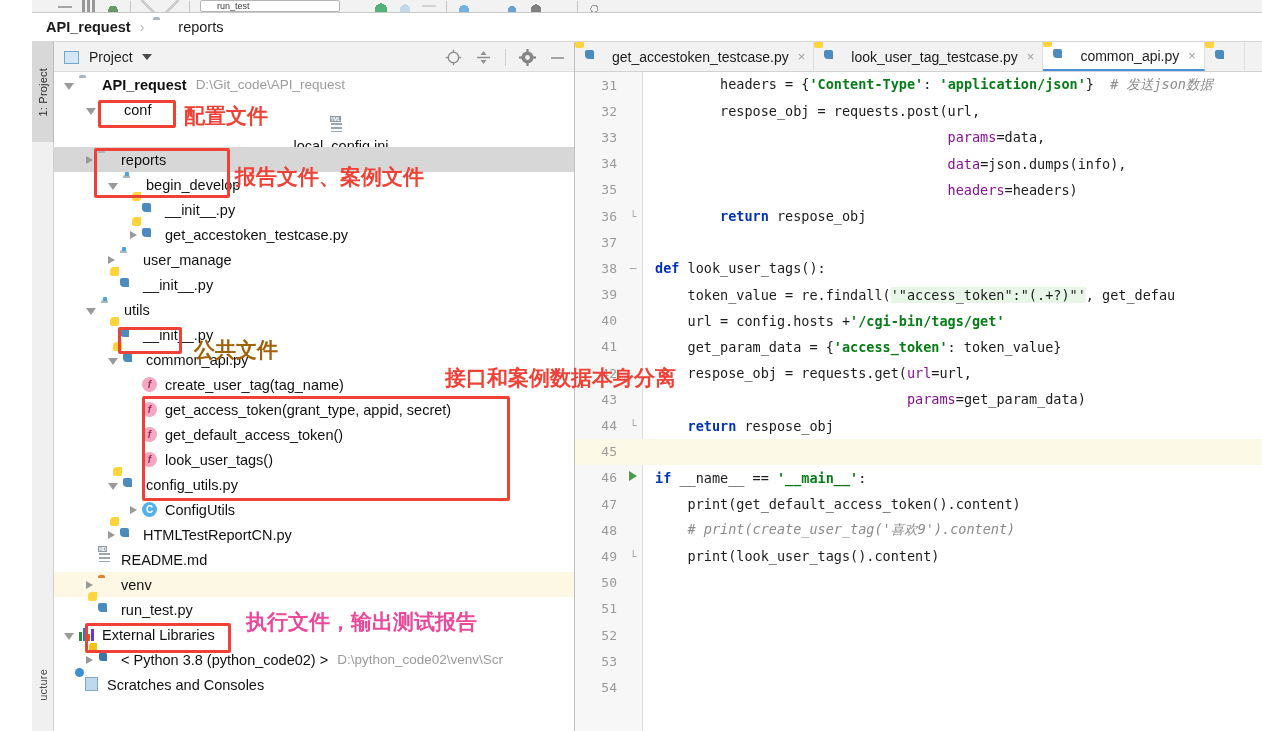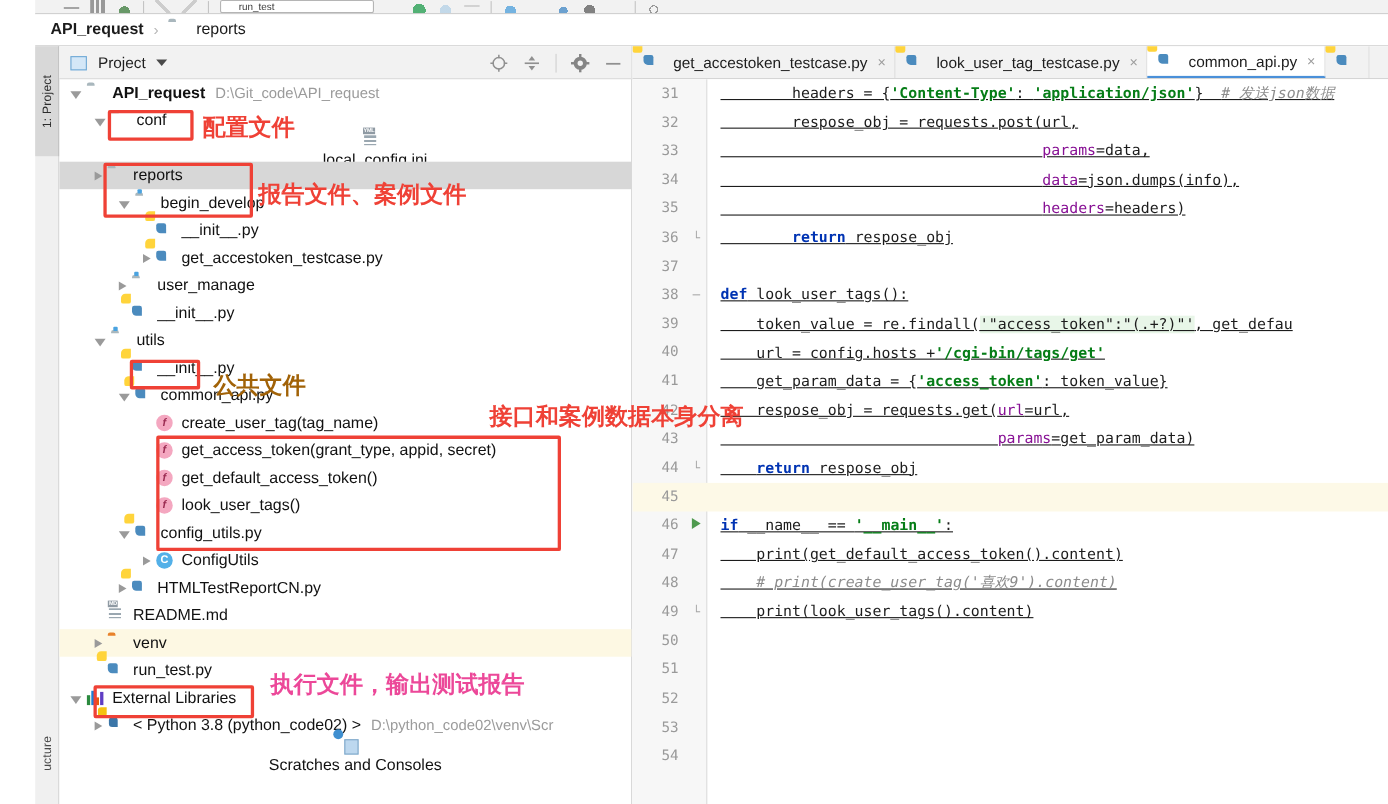--- a/index.html
+++ b/index.html
@@ -169,21 +169,21 @@
     position: relative; height: 26.2px; display: flex; align-items: center;
     font-family: "DejaVu Sans Mono", monospace; font-size: 13.5px;
     white-space: pre; color: #1c1c1c;
   }
   .cline.hlrow { background: #fdf9e7; }
   .lnum {
     width: 48px; flex: none; text-align: right; padding-right: 6px;
     color: #9a9a9a; font-family: "DejaVu Sans Mono", monospace; font-size: 13px;
   }
   .gmark { width: 20px; flex: none; text-align: center; font-size: 11px; color: #9a9a9a; }
-  .ctext { padding-left: 12px; text-decoration: underline; }
+  .ctext { padding-left: 12px; }
 
   
   .kw  { color: #0033b3; font-weight: bold; }
   .str { color: #067d17; font-weight: bold; }
   .par { color: #871094; }
   .cmt { color: #8c8c8c; font-style: italic; }
   .hlstr { background: #e8f6e8; }
 
   .runarrow {
     width: 0; height: 0; display:inline-block;
@@ -425,21 +425,21 @@
             </span>
           </span>
           <span class="lbl">External Libraries</span>
         </div>
         <div class="row" style="padding-left: 32px;">
           <span class="arrow"></span>
           <span class="ico"><span class="pyinterp"></span></span>
           <span class="lbl">&lt; Python 3.8 (python_code02) &gt;</span>
           <span class="sub">D:\python_code02\venv\Scr</span>
         </div>
-        <div class="row" style="padding-left: 18px; flex-direction: column;">
+        <div class="row" style="padding-left: 18px;">
           <span class="arrow none"></span>
           <span class="ico"><span class="scico"></span></span>
           <span class="lbl">Scratches and Consoles</span>
         </div>
       </div>
   </div>
 
   <div class="editor">
     <div class="tabbar" id="tabbar">
         <div class="etab">

